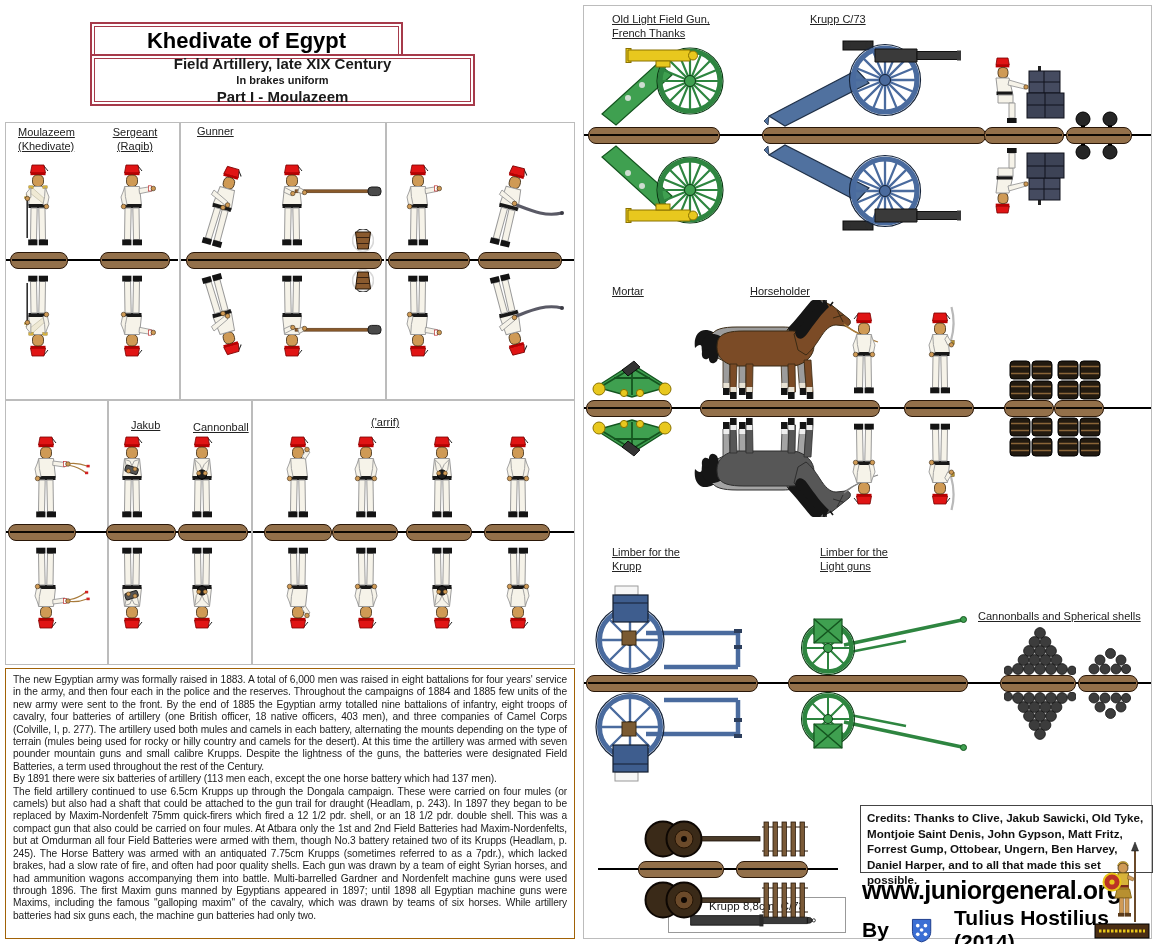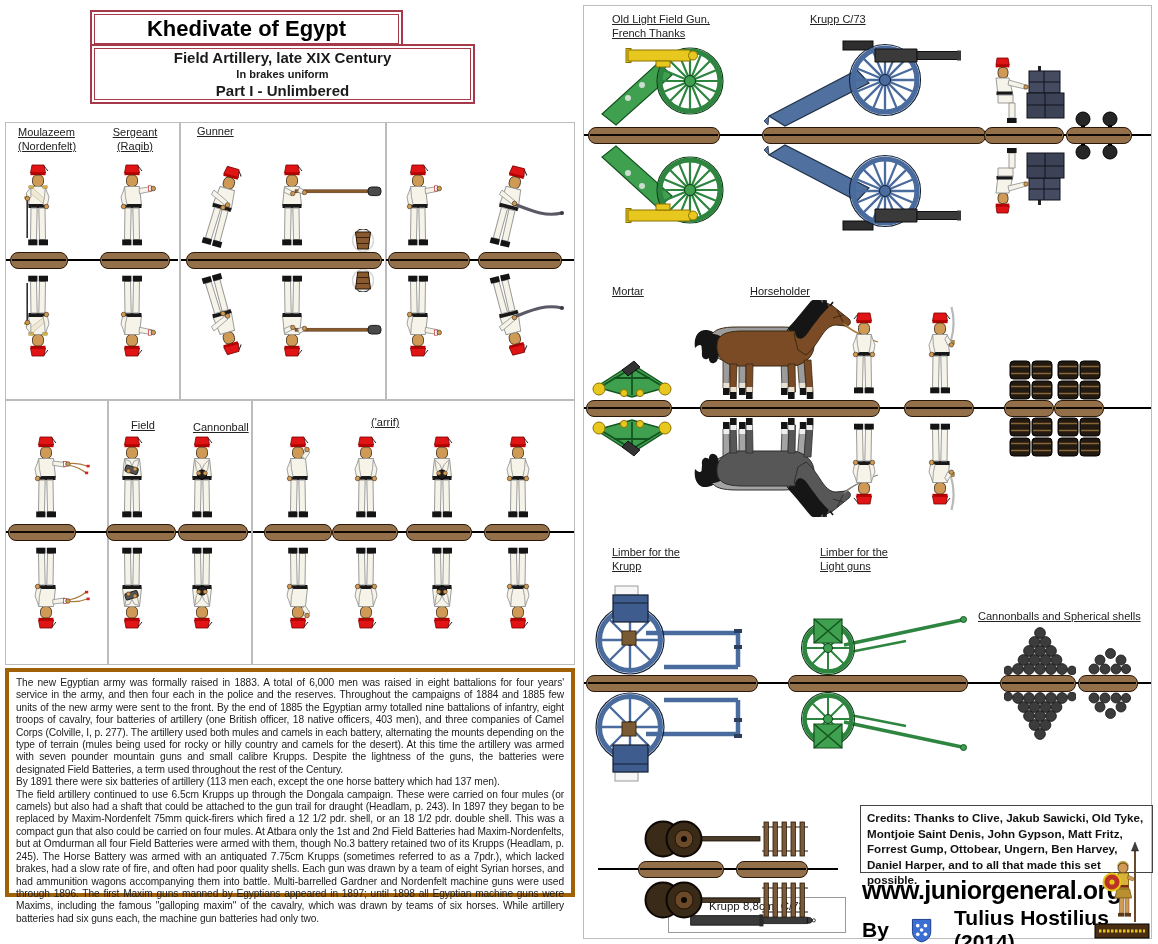--- a/index.html
+++ b/index.html
@@ -15,21 +15,21 @@
   .lbl{position:absolute;font-size:11px;line-height:13.5px;color:#222;text-decoration:underline;}
   .fold{position:absolute;height:2px;background:#000;}
   .base{position:absolute;height:17px;background:#93704a;border:1px solid #2a1708;
         border-radius:8px;box-sizing:border-box;}
   .base::after{content:"";position:absolute;left:1px;right:1px;top:6px;height:2.6px;background:#0e0903;}
   .fig{position:absolute;}
   .fig svg{display:block;width:100%;height:100%;}
   .fig.dn{transform:scaleY(-1);}
   .fig.flp{transform:scaleX(-1);}
   .fig.dn.flp{transform:scale(-1,-1);}
-  .history{position:absolute;left:5px;top:668px;width:570px;height:229px;border:4px solid #a16207;
+  .history{position:absolute;left:5px;top:668px;width:570px;height:271px;border:1px solid #a16207;
            box-sizing:border-box;padding:5px 7px;font-size:10.2px;line-height:12.4px;
            letter-spacing:-0.1px;color:#1c1c1c;}
   .history p{margin:0;text-align:justify;}
   .history p.nojust{text-align:left;}
   .credits{position:absolute;left:860px;top:805px;width:293px;height:68px;border:1.5px solid #444;
            box-sizing:border-box;padding:4px 6px;font-size:11.6px;font-weight:bold;line-height:15.5px;color:#111;}
   .site{position:absolute;left:862px;top:876px;font-size:25px;font-weight:bold;color:#000;letter-spacing:-0.5px;}
   .byline{position:absolute;left:862px;top:906px;font-size:21px;font-weight:bold;color:#000;
           display:flex;align-items:center;gap:22px;}
   .kbox{position:absolute;left:668px;top:897px;width:178px;height:36px;border:1px solid #999;
@@ -374,51 +374,51 @@
     <rect x="24" y="71" width="6" height="3.6" fill="#5a3a1a"></rect>
     <rect x="30.5" y="71" width="6.5" height="3.6" fill="#5a3a1a"></rect>
     <rect x="1" y="82" width="54" height="14" fill="#4a2e14" stroke="#000"></rect>
     <line x1="5" y1="89" x2="51" y2="89" stroke="#e8c619" stroke-width="3" stroke-dasharray="2.5,1.5"></line>
   </symbol>
 </defs>
 </svg>
 
 <div id="stage">
 
-  <div class="tbox t1" style="left:90px;top:10px;width:313px;height:38px">
+  <div class="tbox t1" style="left:90px;top:22px;width:313px;height:38px">
     <div class="tin">
         <div>Khedivate of Egypt</div>
       </div>
   </div>
-  <div class="tbox t2" style="left:90px;top:44px;width:385px;height:60px">
+  <div class="tbox t2" style="left:90px;top:54px;width:385px;height:52px">
     <div class="tin">
       <div class="sub1">Field Artillery, late XIX Century</div>
       <div class="sub2">In brakes uniform</div>
-      <div class="sub3">Part I - Unlimbered</div>
+      <div class="sub3">Part I - Moulazeem</div>
     </div>
   </div>
 
   <div class="panel" style="left:5px;top:122px;width:175px;height:278px"></div>
   <div class="panel" style="left:180px;top:122px;width:206px;height:278px"></div>
   <div class="panel" style="left:386px;top:122px;width:189px;height:278px"></div>
   <div class="panel" style="left:5px;top:400px;width:103px;height:265px"></div>
   <div class="panel" style="left:108px;top:400px;width:144px;height:265px"></div>
   <div class="panel" style="left:252px;top:400px;width:323px;height:265px"></div>
   <div class="panel" style="left:583px;top:5px;width:569px;height:934px"></div>
 
   <div class="lbl" style="left:18px;top:126px">
     <div>Moulazeem</div>
-    <div>(Nordenfelt)</div>
+    <div>(Khedivate)</div>
   </div>
   <div class="lbl" style="left:102px;top:126px;width:66px;text-align:center">
     <div>Sergeant</div>
     <div>(Raqib)</div>
   </div>
   <div class="lbl" style="left:197px;top:125px">Gunner</div>
-  <div class="lbl" style="left:131px;top:419px">Field</div>
+  <div class="lbl" style="left:131px;top:419px">Jakub</div>
   <div class="lbl" style="left:193px;top:421px">Cannonball</div>
   <div class="lbl" style="left:371px;top:416px">('arrif)</div>
 
   <div class="lbl" style="left:612px;top:13px">
     <div>Old Light Field Gun,</div>
     <div>French Thanks</div>
   </div>
   <div class="lbl" style="left:810px;top:13px">Krupp C/73</div>
   <div class="lbl" style="left:612px;top:285px">Mortar</div>
   <div class="lbl" style="left:750px;top:285px">Horseholder</div>

